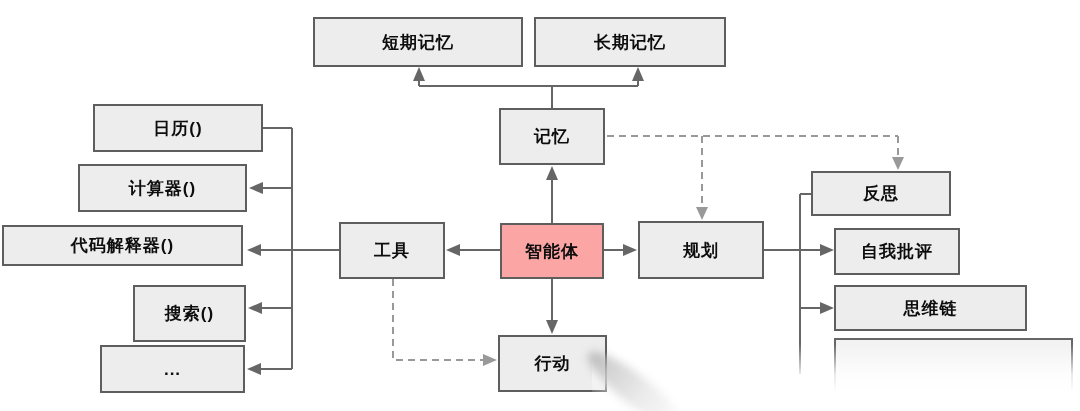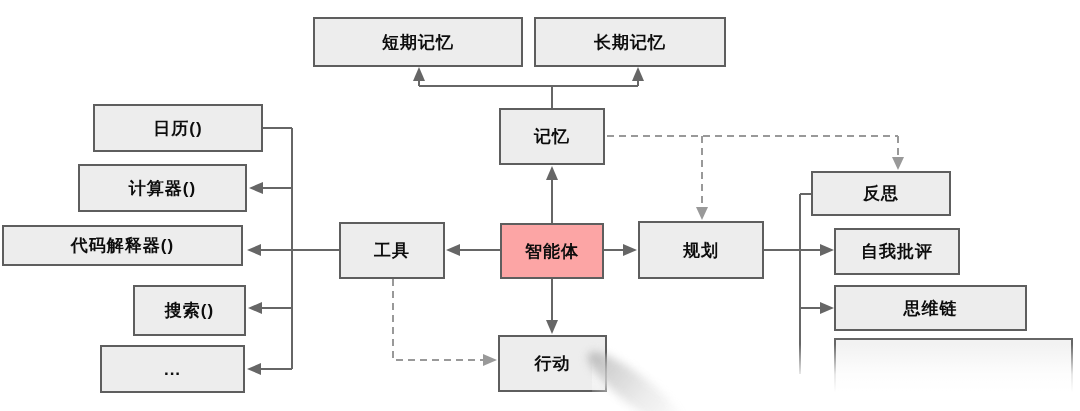--- a/index.html
+++ b/index.html
@@ -104,21 +104,21 @@
 </svg>
 
 <div class="node" style="left:313px;top:17px;width:210px;height:50px">短期记忆</div>
 <div class="node" style="left:534px;top:17px;width:192px;height:50px">长期记忆</div>
 
 <div class="node" style="left:499px;top:108px;width:106px;height:57px">记忆</div>
 
 <div class="node" style="left:93px;top:104px;width:170px;height:48px">日历()</div>
 <div class="node" style="left:78px;top:164px;width:169px;height:48px">计算器()</div>
 <div class="node" style="left:2px;top:225px;width:241px;height:41px">代码解释器()</div>
-<div class="node" style="left:133px;top:285px;width:113px;height:51px">搜索()</div>
+<div class="node" style="left:133px;top:285px;width:113px;height:57px">搜索()</div>
 <div class="node" style="left:100px;top:345px;width:145px;height:48px">...</div>
 
 <div class="node" style="left:339px;top:222px;width:106px;height:57px">工具</div>
 <div class="node pink" style="left:500px;top:223px;width:104px;height:56px">智能体</div>
 <div class="node" style="left:638px;top:221px;width:126px;height:58px">规划</div>
 
 <div class="node" style="left:498px;top:335px;width:109px;height:57px">行动</div>
 
 <div class="node" style="left:811px;top:171px;width:140px;height:45px">反思</div>
 <div class="node" style="left:834px;top:228px;width:126px;height:47px">自我批评</div>

